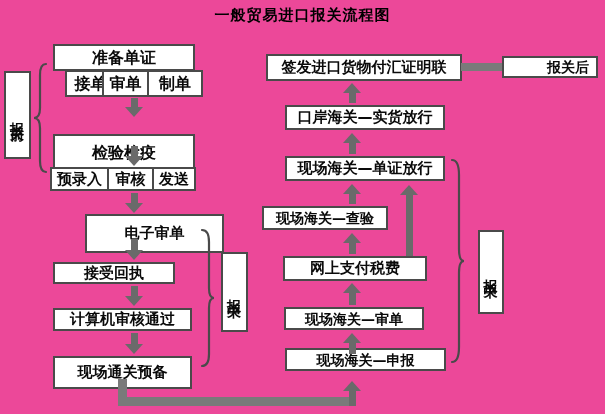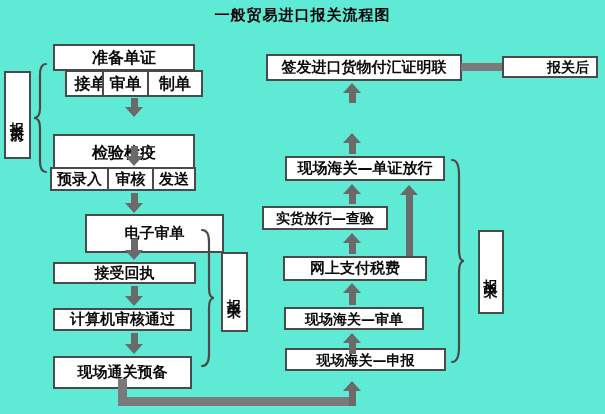--- a/index.html
+++ b/index.html
@@ -1,18 +1,18 @@
 <!DOCTYPE html>
 <html><head>
 <meta charset="utf-8">
 <style>
   html,body { margin:0; padding:0; }
   body { font-family: "DejaVu Sans", "Liberation Sans", sans-serif; background:#fff; }
   .canvas {
-    position:relative; width:605px; height:414px; background:#5eead4;
+    position:relative; width:605px; height:414px; background:#ec4899;
     overflow:hidden; color:#111;
   }
   .title {
     position:absolute; top:6px; left:0; right:0; text-align:center;
     font-size:15px; font-weight:bold; letter-spacing:1px; color:#000;
   }
   .box {
     position:absolute; box-sizing:border-box; background:#fff;
     border:2px solid #4a4a4a; display:flex; align-items:center; justify-content:center;
     font-weight:bold; font-size:15px; white-space:nowrap; color:#0a0a0a;
@@ -73,21 +73,21 @@
       <div class="hd"></div>
     </div>
 
   <div class="box" style="left:53px; top:214px; width:139px; height:39px;margin-left:32px;">电子审单</div>
 
   <div class="ar down" style="left:125px; top:239px; width:18px; height:21px;">
       <div class="sh"></div>
       <div class="hd"></div>
     </div>
 
-  <div class="box" style="left:53px; top:262px; width:143px; height:22px;">接受回执</div>
+  <div class="box" style="left:53px; top:262px; width:122px; height:22px;">接受回执</div>
 
   <div class="ar down" style="left:125px; top:286px; width:18px; height:20px;">
       <div class="sh"></div>
       <div class="hd"></div>
     </div>
 
   <div class="box" style="left:53px; top:308px; width:139px; height:23px;">计算机审核通过</div>
 
   <div class="ar down" style="left:125px; top:333px; width:18px; height:21px;">
       <div class="sh"></div>
@@ -127,34 +127,35 @@
   <div class="ar up" style="left:343px; top:233px; width:18px; height:21px;">
       <div class="hd"></div>
       <div class="sh"></div>
     </div>
 
   <div class="ar up" style="left:400px; top:185px; width:18px; height:71px;">
       <div class="hd"></div>
       <div class="sh"></div>
     </div>
 
-  <div class="box f14" style="left:262px; top:206px; width:126px; height:24px;">实货放行—查验</div>
+  <div class="box f14" style="left:262px; top:206px; width:126px; height:24px;">现场海关—查验</div>
 
   <div class="ar up" style="left:343px; top:184px; width:18px; height:20px;">
       <div class="hd"></div>
       <div class="sh"></div>
     </div>
 
   <div class="box" style="left:285px; top:156px; width:160px; height:25px;">现场海关—单证放行</div>
 
   <div class="ar up" style="left:343px; top:133px; width:18px; height:21px;">
       <div class="hd"></div>
       <div class="sh"></div>
     </div>
 
+  <div class="box" style="left:285px; top:105px; width:160px; height:25px;">口岸海关—实货放行</div>
 
   <div class="ar up" style="left:343px; top:83px; width:18px; height:20px;">
       <div class="hd"></div>
       <div class="sh"></div>
     </div>
 
   <div class="box" style="left:266px; top:54px; width:196px; height:27px;">签发进口货物付汇证明联</div>
 
   <div class="bar" style="left:461px; top:63px; width:42px; height:8px;"></div>
   <div class="box f14" style="left:502px; top:56px; width:96px; height:22px;padding-left:36px;">报关后</div>

